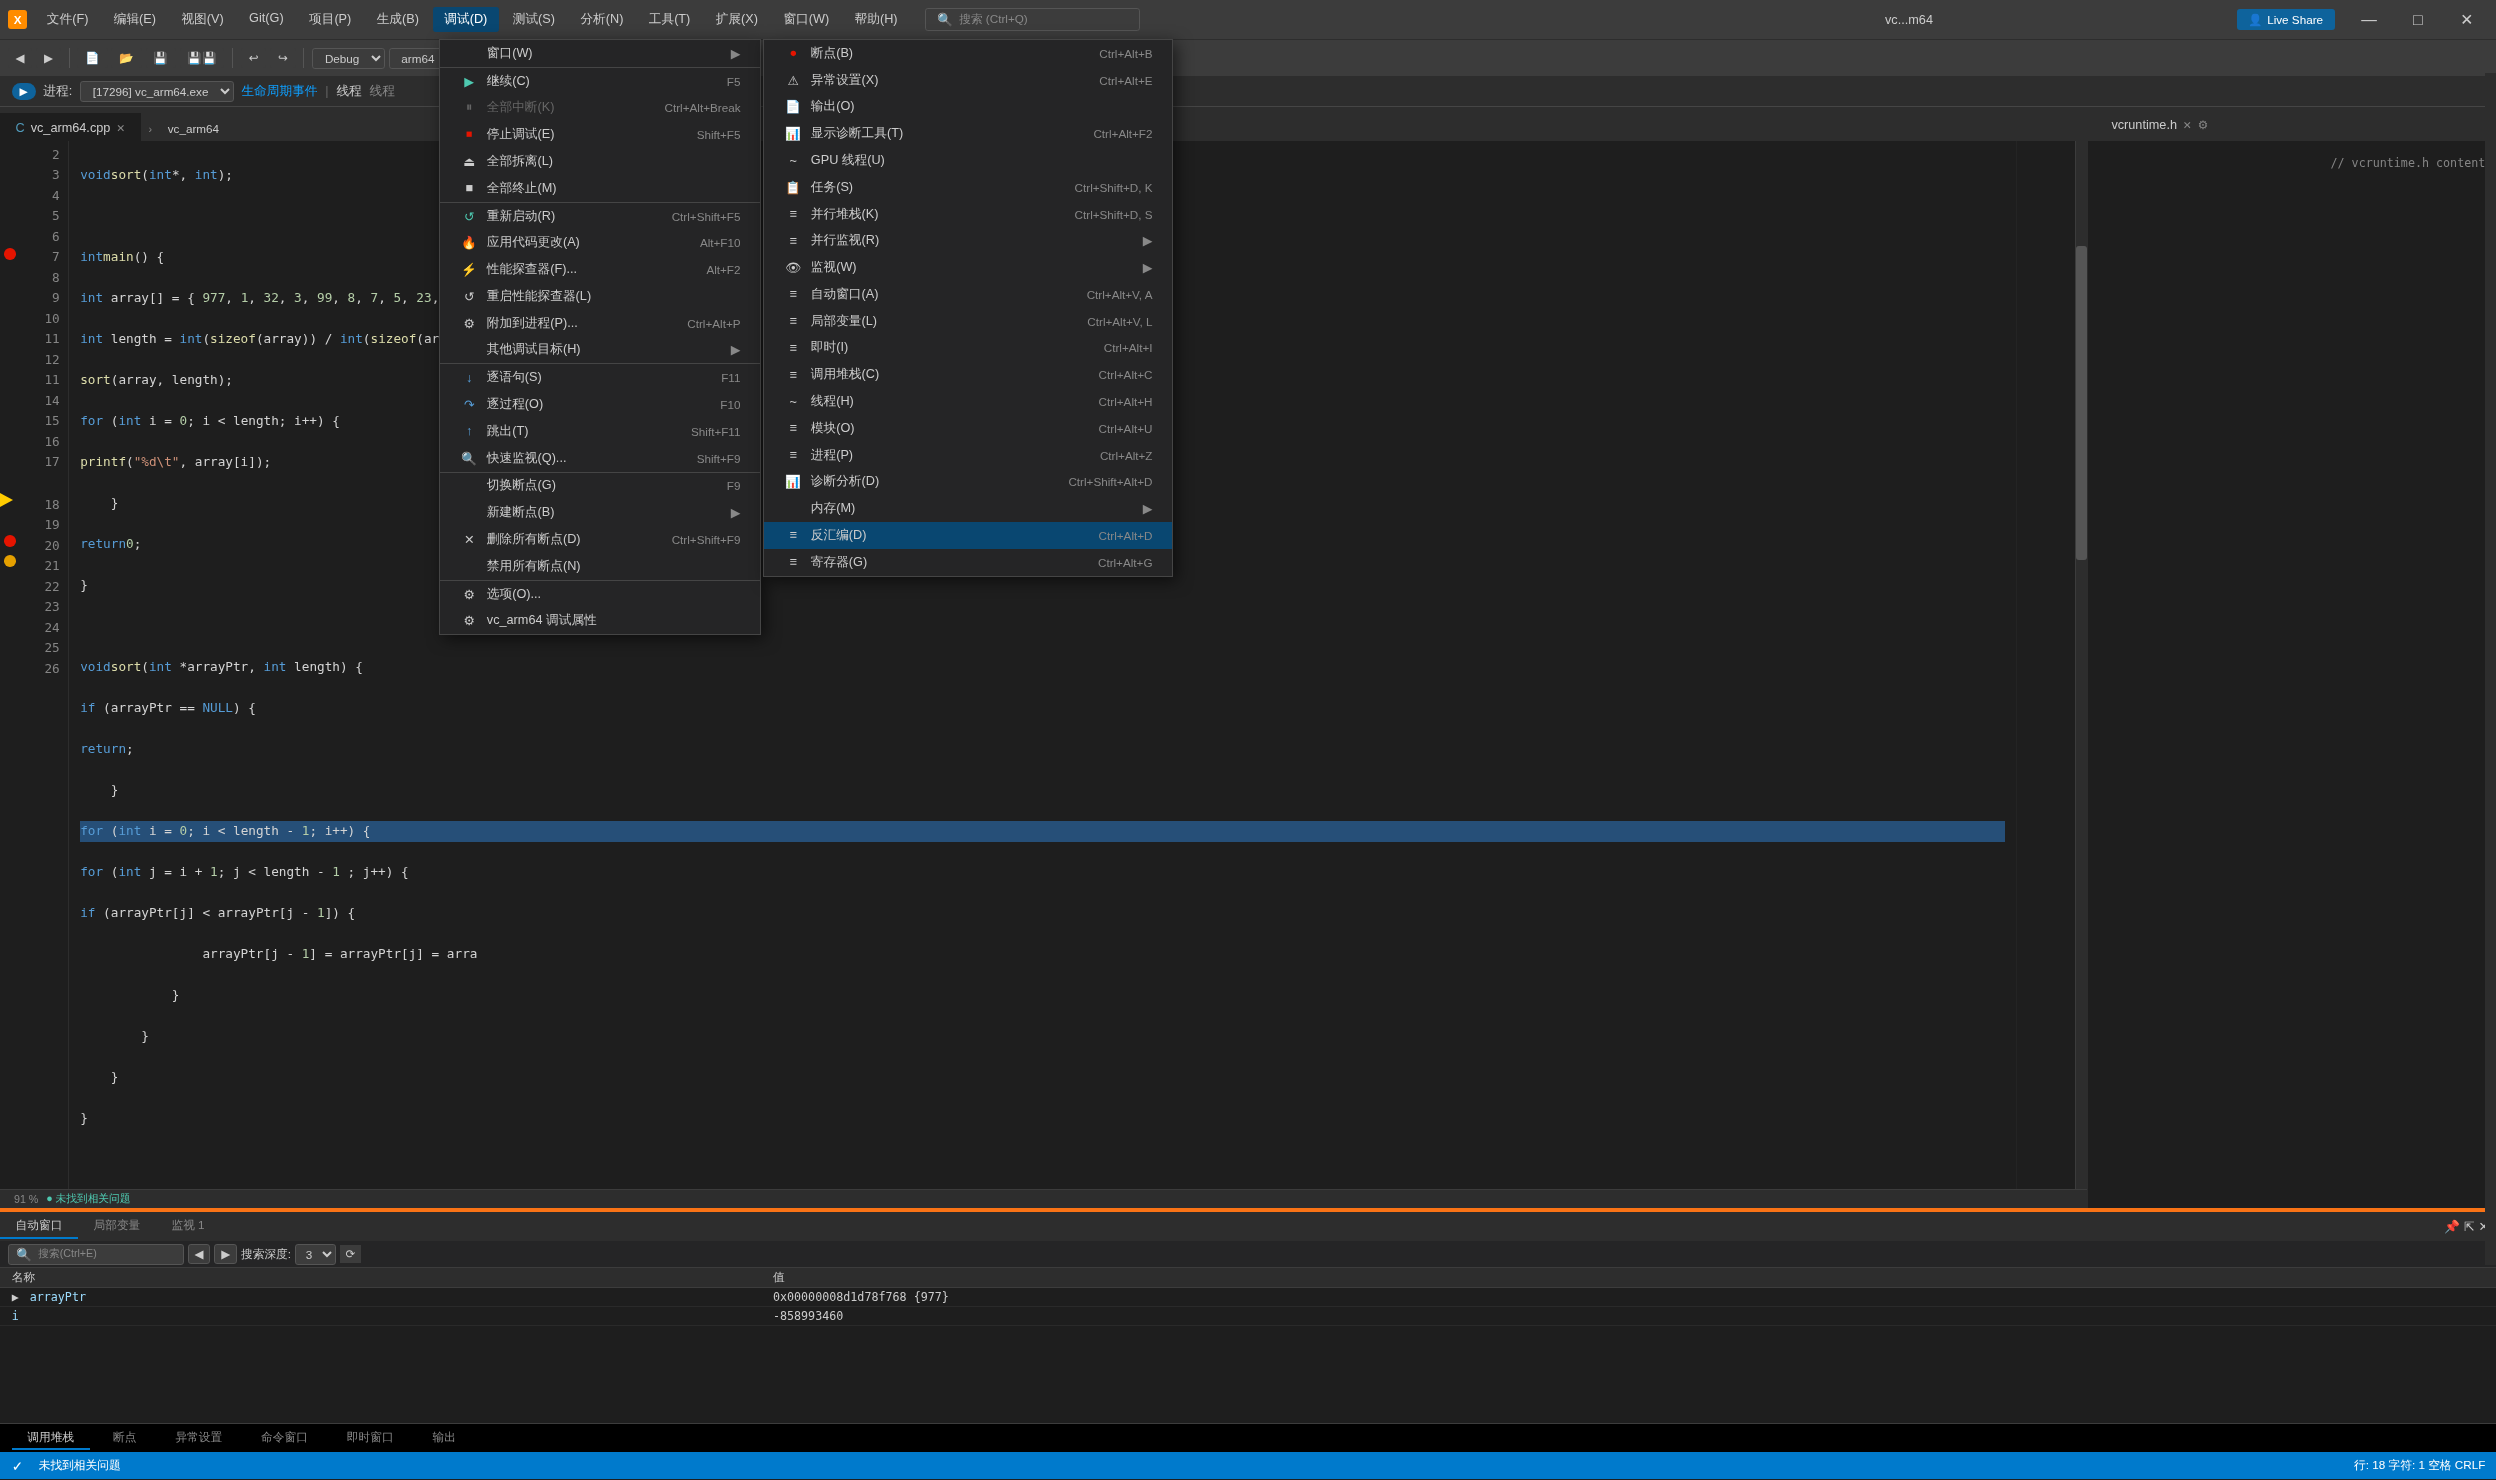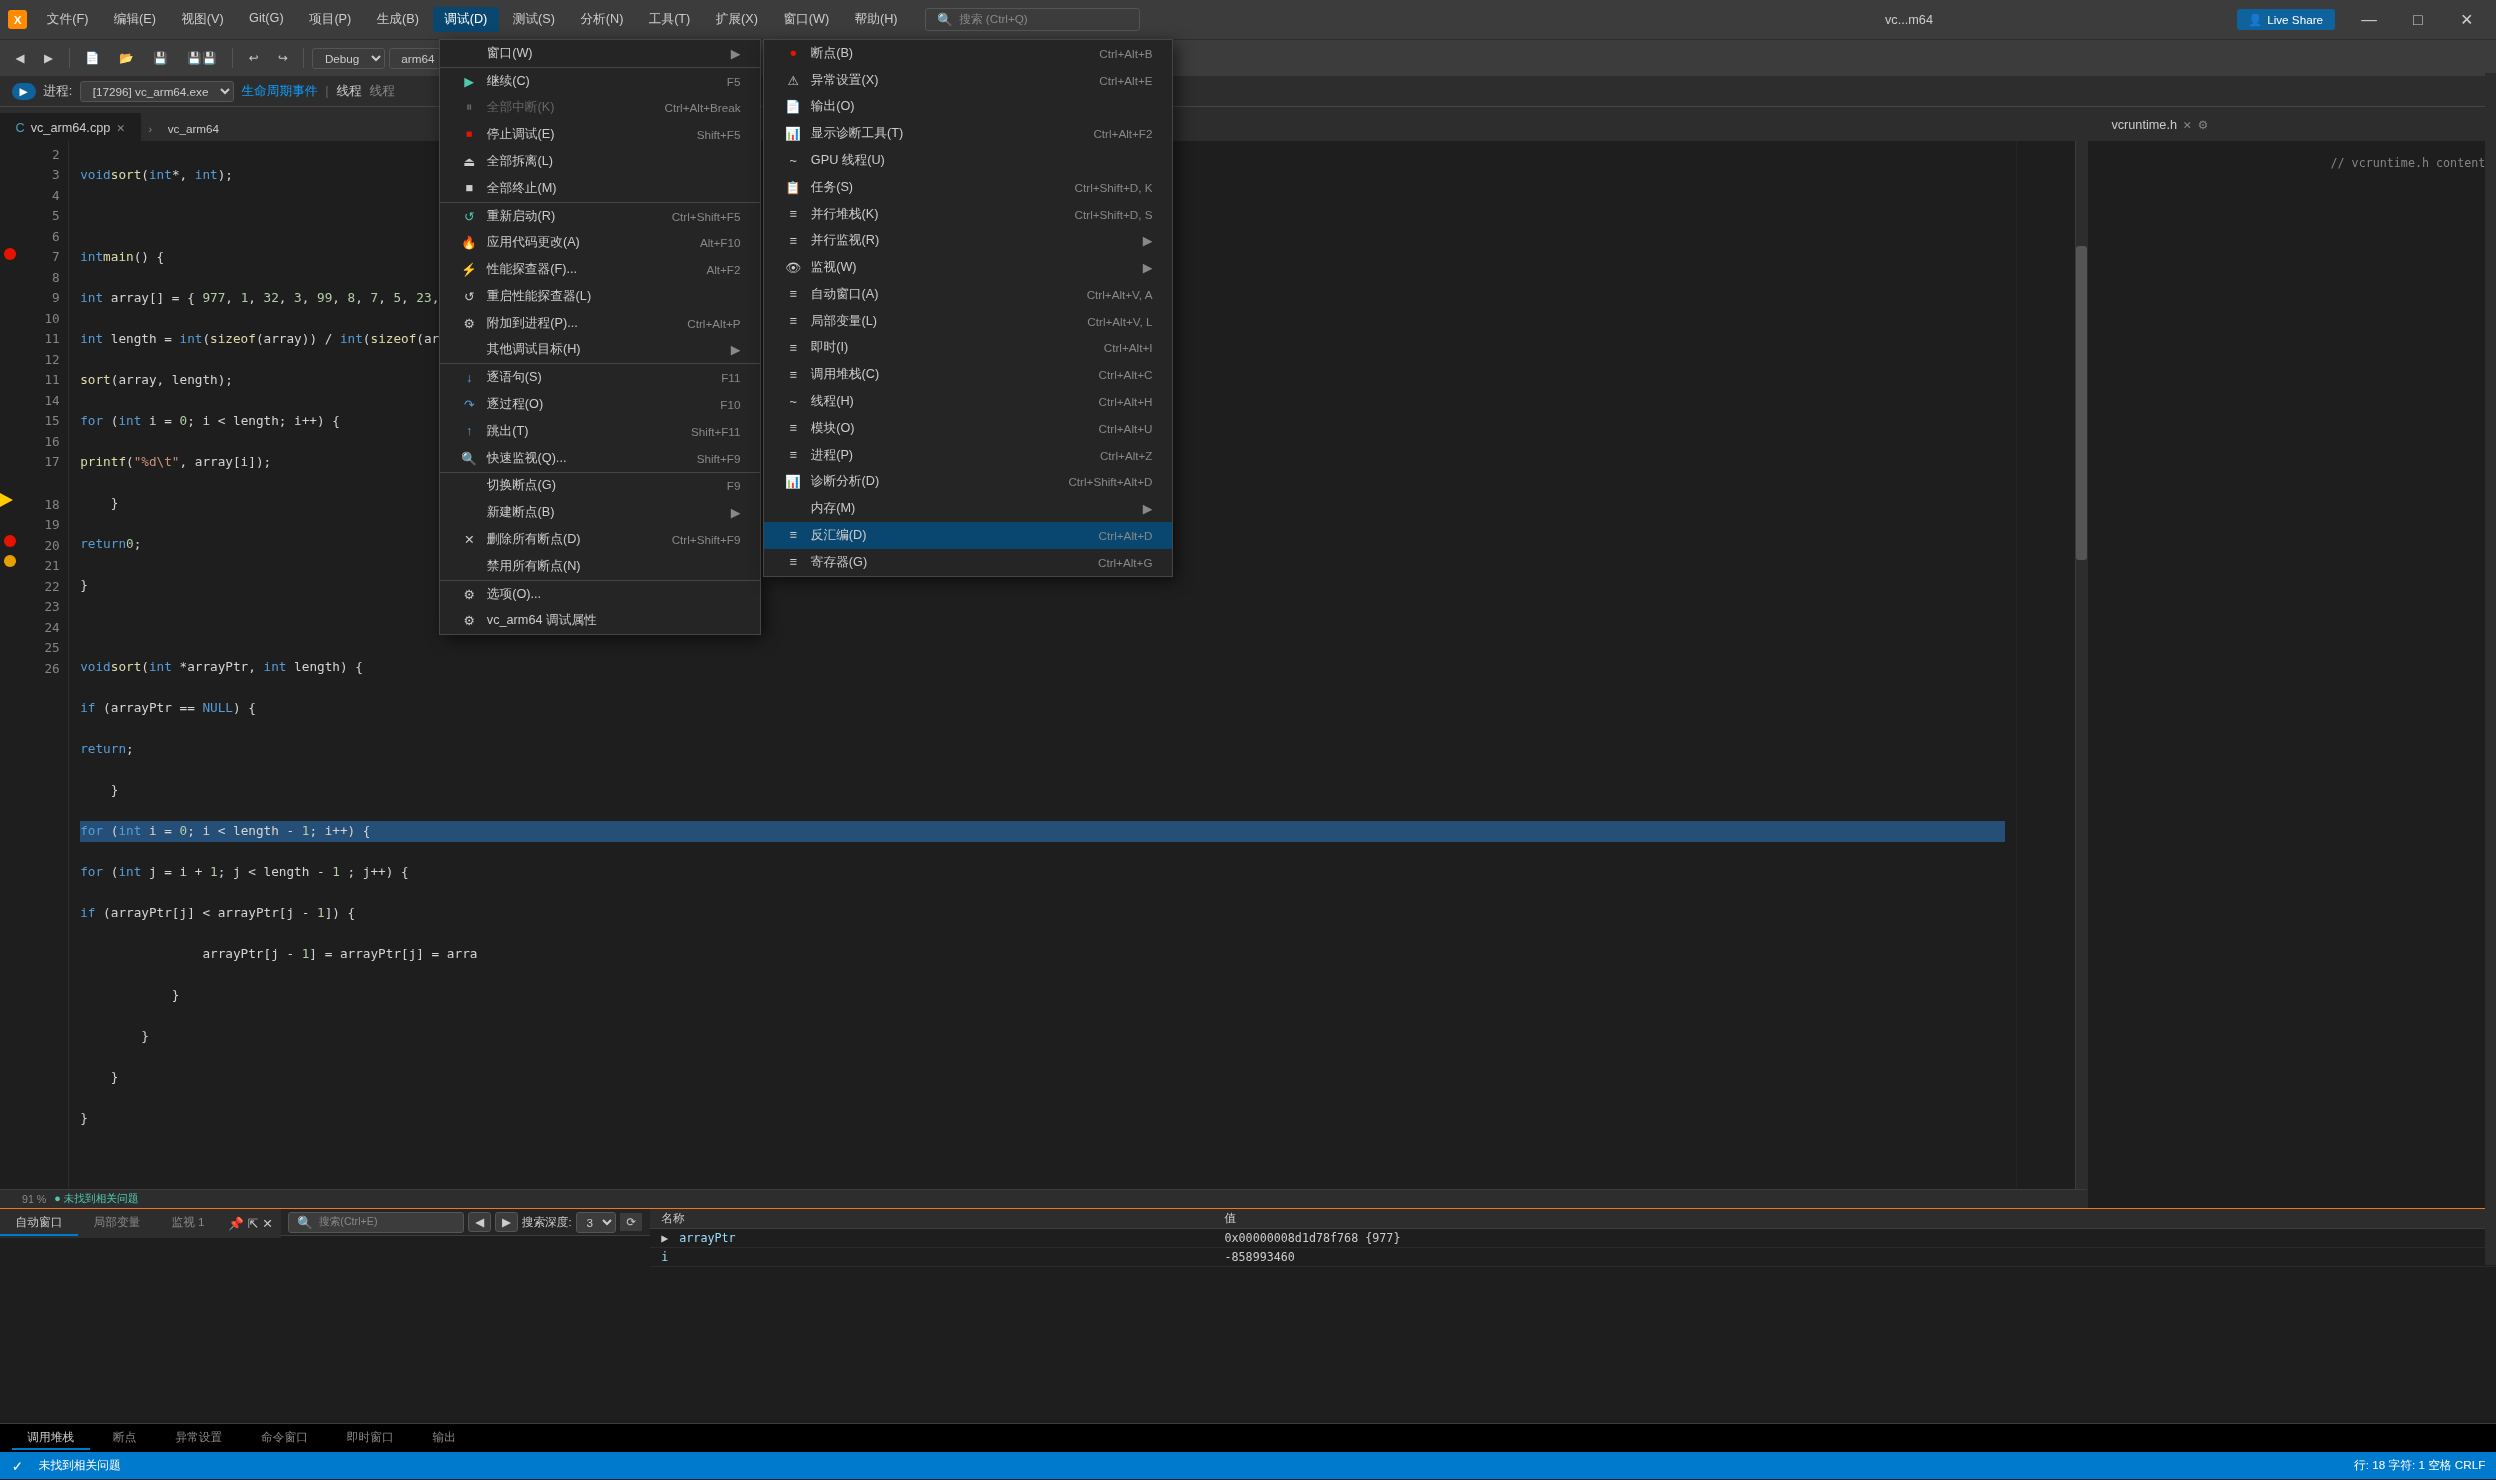--- a/index.html
+++ b/index.html
@@ -267,23 +267,23 @@
       align-items: center;
       padding: 0 11.7px;
       gap: 7.8px;
       border-top: 1px solid #3c3c3c;
     }
 
     
     .auto-panel {
       height: 215px;
       background: #1e1e1e;
-      border-top: 1px solid #f97316;
-      display: flex;
-      flex-direction: row;
+      border-top: 4px solid #f97316;
+      display: flex;
+      flex-direction: column;
     }
     .auto-panel-tabs {
       background: #2d2d2d;
       height: 29px;
       display: flex;
       align-items: center;
       gap: 0;
     }
     .auto-tab {
       padding: 3.9px 15.6px;
@@ -571,21 +571,21 @@
 <div class="code-line"></div>
         </div>
 
         <div class="minimap"></div>
 
         <div style="width:11.7px; background:#2d2d2d; border-left:1px solid #3c3c3c; position:relative;">
           <div style="position:absolute; top:10%; width:100%; height:30%; background:#555; border-radius:2.9px;"></div>
         </div>
       </div>
 
-      <div style="display:flex; align-items:center; padding:0 22px; background:#2d2d2d; height:19.5px; border-top:1px solid #3c3c3c;">
+      <div style="display:flex; align-items:center; padding:0 14px; background:#2d2d2d; height:19.5px; border-top:1px solid #3c3c3c;">
         <span style="font-size:10.7px; color:#888;">91 %</span>
         <span style="margin-left:7.8px; color:#4ec9b0; font-size:10.7px;">● 未找到相关问题</span>
       </div>
     </div>
 
     <div class="right-panel">
       <div class="right-panel-tab">
         <div class="tab active" style="background:#2d2d2d;">
           <span>vcruntime.h</span>
           <span class="close-x">✕</span>

